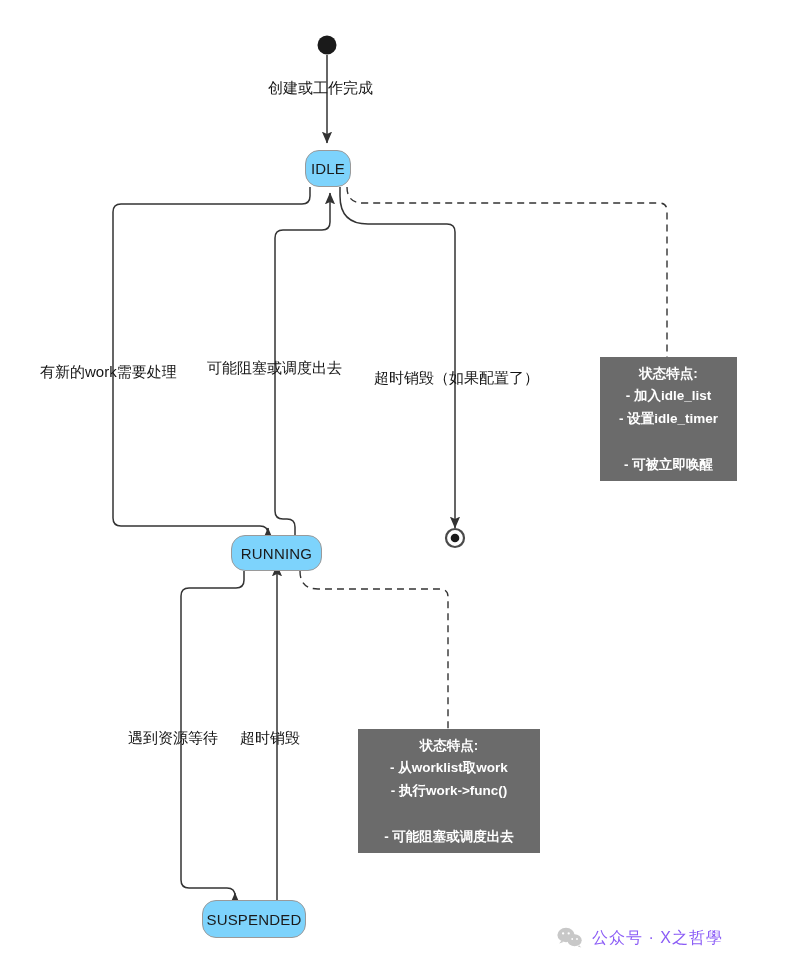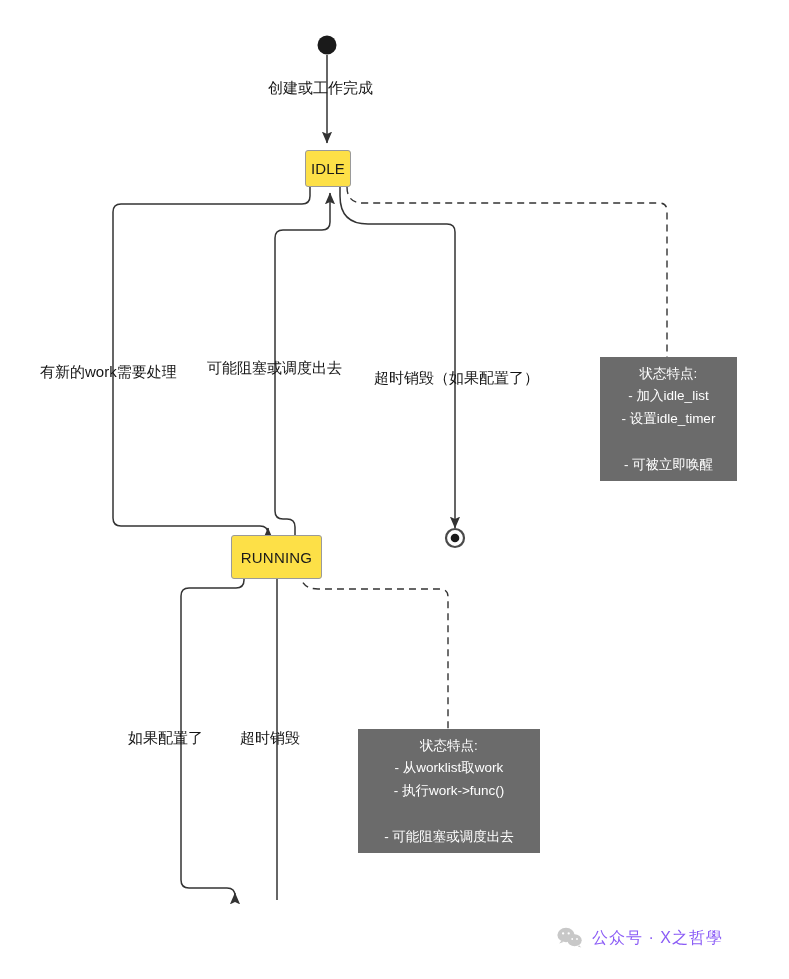--- a/index.html
+++ b/index.html
@@ -24,39 +24,39 @@
   .diagram-svg {
     position: absolute;
     left: 0; top: 0;
     width: 789px;
     height: 979px;
   }
   
   .state-node {
     position: absolute;
     box-sizing: border-box;
-    background: #fde047;
+    background: #7dd3fc;
     border: 1px solid #9a9a9a;
-    border-radius: 3px;
+    border-radius: 14px;
     display: flex;
     align-items: center;
     justify-content: center;
     color: #1a1a1a;
     font-size: 15px;
     letter-spacing: 0.2px;
     white-space: nowrap;
     z-index: 5;
   }
   #node-idle {
     left: 305px; top: 150px;
     width: 46px; height: 37px;
   }
   #node-running {
     left: 231px; top: 535px;
-    width: 91px; height: 44px;
+    width: 91px; height: 36px;
   }
   #node-suspended {
     left: 202px; top: 900px;
     width: 104px; height: 38px;
   }
   
   .edge-label {
     position: absolute;
     font-size: 15px;
     color: #141414;
@@ -70,21 +70,21 @@
   #label-timeout  { left: 374px; top: 360px; margin-top: 10px; }
   #label-wait     { left: 128px; top: 730px; }
   #label-ready    { left: 240px; top: 730px; }
   
   .note-box {
     position: absolute;
     box-sizing: border-box;
     background: #6b6b6b;
     color: #ffffff;
     font-size: 13.5px;
-    font-weight: normal;
+    font-weight: bold;
     display: flex;
     flex-direction: column;
     align-items: center;
     justify-content: center;
     z-index: 6;
     line-height: 1.0;
   }
   .note-box .note-title {
     margin-bottom: 9px;
     white-space: nowrap;
@@ -159,30 +159,33 @@
   </svg>
 
   <div class="state-node" id="node-idle">
     <span>IDLE</span>
   </div>
 
   <div class="state-node" id="node-running">
     <span>RUNNING</span>
   </div>
 
+  <div class="state-node" id="node-suspended">
+    <span>SUSPENDED</span>
+  </div>
 
   <div class="edge-label" id="label-create">创建或工作完成</div>
 
   <div class="edge-label" id="label-newwork">有新的work需要处理</div>
 
   <div class="edge-label" id="label-queue">可能阻塞或调度出去</div>
 
   <div class="edge-label" id="label-timeout">超时销毁（如果配置了）</div>
 
-  <div class="edge-label" id="label-wait">如果配置了</div>
+  <div class="edge-label" id="label-wait">遇到资源等待</div>
 
   <div class="edge-label" id="label-ready">超时销毁</div>
 
   <div class="note-box" id="note-idle">
     <div class="note-title">状态特点:</div>
     <div class="note-item">- 加入idle_list</div>
     <div class="note-item">- 设置idle_timer</div>
     <div class="note-item">- 可被立即唤醒</div>
   </div>
 

